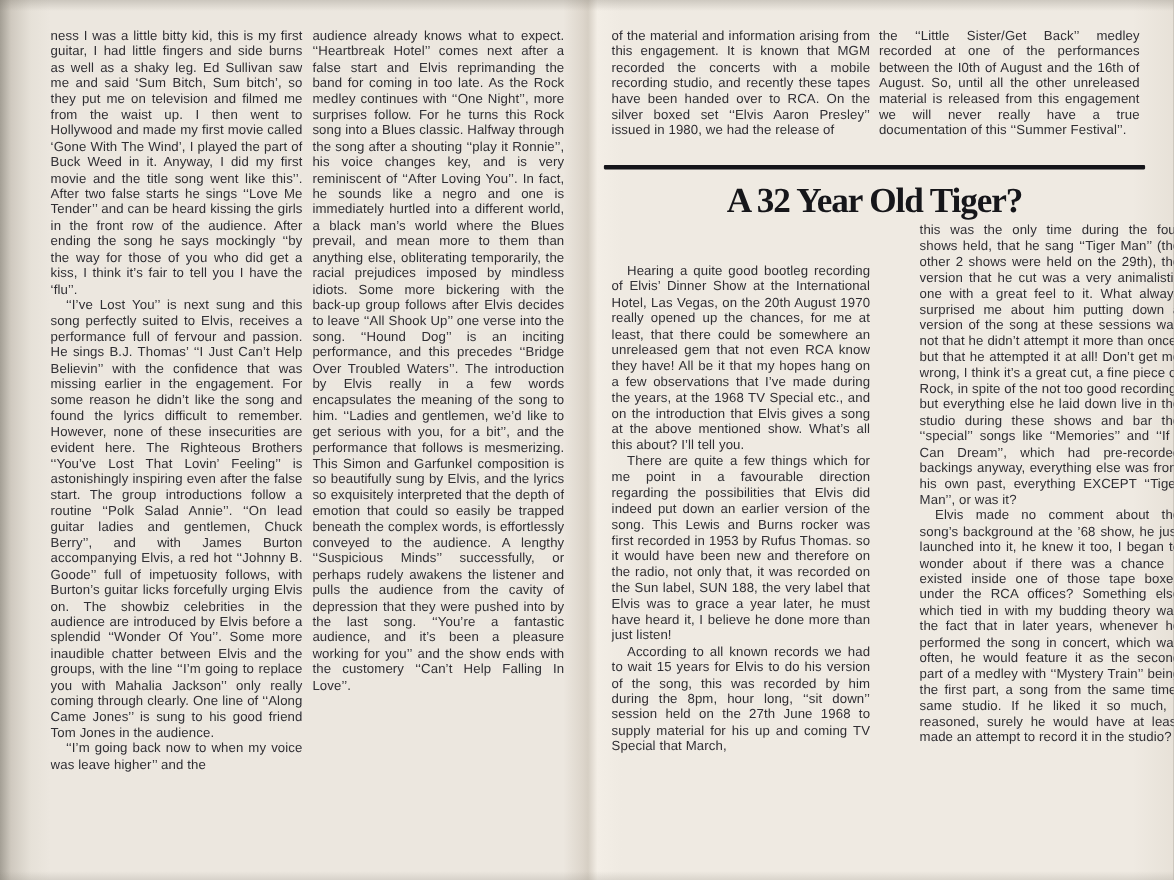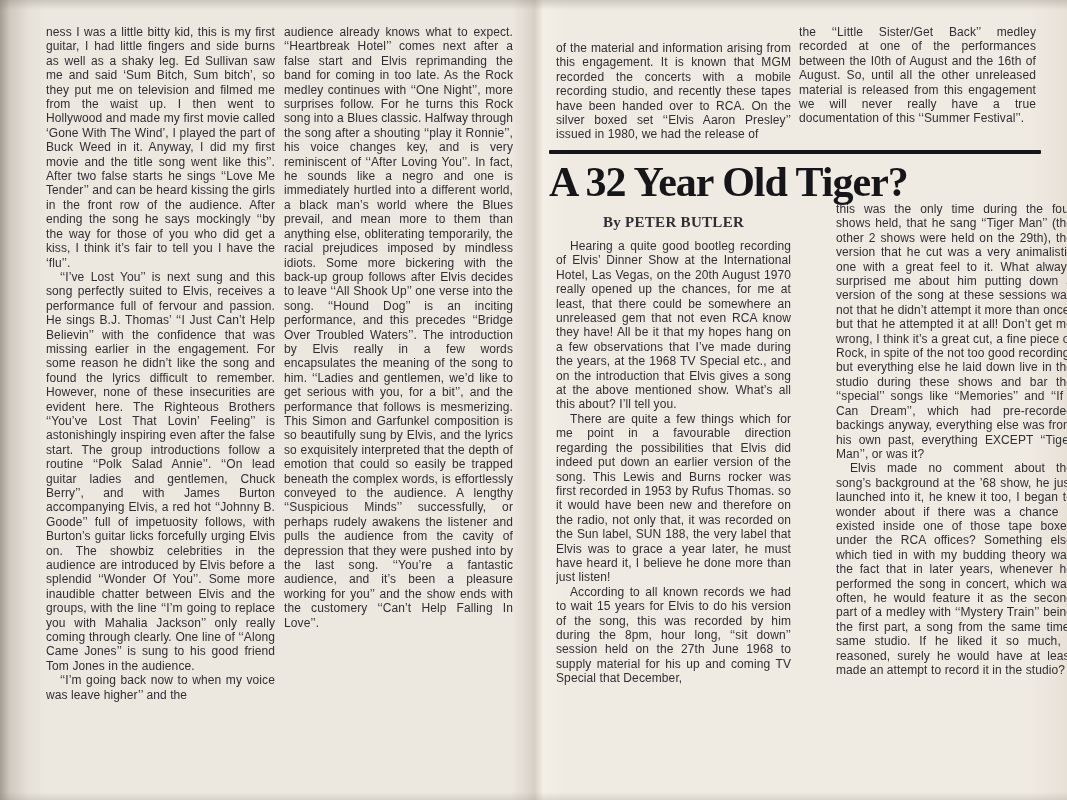--- a/index.html
+++ b/index.html
@@ -22,31 +22,31 @@
     position:absolute;overflow:hidden;
     color:var(--ink,#2f2e33);
     font-size:12px;line-height:14.4px;
     text-align:justify;
     letter-spacing:0.1px;
   }
   .para{margin:0;}
   .para.indent{text-indent:14px;}
   .c1{left:46px;top:25px;width:229px;height:768px;}
   .c2{left:284px;top:25px;width:229px;height:768px;}
-  .c3i{left:556px;top:41px;width:235px;height:120px;}
+  .c3i{left:556px;top:25px;width:235px;height:120px;}
   .c4i{left:799px;top:25px;width:237px;height:134px;}
   .rule{
     position:absolute;left:549px;top:150px;width:492px;height:4px;
     background:var(--rule,#15151a);border-radius:1px;
   }
   .headline{
     position:absolute;left:549px;top:155px;width:492px;height:56px;
     font-family:"Liberation Serif",serif;font-weight:700;
-    font-size:42px;line-height:54px;letter-spacing:-1px;
-    text-align:left;color:var(--headline_ink,#16161a);
+    font-size:32px;line-height:54px;letter-spacing:-1px;
+    text-align:center;color:var(--headline_ink,#16161a);
     white-space:nowrap;
   }
   .byline{
     position:absolute;left:556px;top:214px;width:235px;
     font-family:"Liberation Serif",serif;font-weight:700;
     font-size:15px;text-align:center;color:var(--ink,#2f2e33);
     letter-spacing:0.3px;
   }
   .c3a{left:556px;top:239px;width:235px;height:554px;}
   .c4a{left:836px;top:202px;width:237px;height:591px;}
@@ -71,26 +71,25 @@
     </div>
 
   <div class="col c4i">
       <p class="para">the ‘‘Little Sister/Get Back’’ medley recorded at one of the performances between the I0th of August and the 16th of August. So, until all the other unreleased material is released from this engagement we will never really have a true documentation of this ‘‘Summer Festival’’.</p>
     </div>
 
   <div class="rule"></div>
 
   <div class="headline">A 32 Year Old Tiger?</div>
 
-  <div class="byline">By PETER BUTLER</div>
 
   <div class="col c3a">
       <p class="para indent">Hearing a quite good bootleg recording of Elvis’ Dinner Show at the International Hotel, Las Vegas, on the 20th August 1970 really opened up the chances, for me at least, that there could be somewhere an unreleased gem that not even RCA know they have! All be it that my hopes hang on a few observations that I’ve made during the years, at the 1968 TV Special etc., and on the introduction that Elvis gives a song at the above mentioned show. What’s all this about? I’ll tell you.</p>
       <p class="para indent">There are quite a few things which for me point in a favourable direction regarding the possibilities that Elvis did indeed put down an earlier version of the song. This Lewis and Burns rocker was first recorded in 1953 by Rufus Thomas. so it would have been new and therefore on the radio, not only that, it was recorded on the Sun label, SUN 188, the very label that Elvis was to grace a year later, he must have heard it, I believe he done more than just listen!</p>
-      <p class="para indent">According to all known records we had to wait 15 years for Elvis to do his version of the song, this was recorded by him during the 8pm, hour long, ‘‘sit down’’ session held on the 27th June 1968 to supply material for his up and coming TV Special that December,</p>
+      <p class="para indent">According to all known records we had to wait 15 years for Elvis to do his version of the song, this was recorded by him during the 8pm, hour long, ‘‘sit down’’ session held on the 27th June 1968 to supply material for his up and coming TV Special that March,</p>
     </div>
 
   <div class="col c4a">
       <p class="para">this was the only time during the four shows held, that he sang ‘‘Tiger Man’’ (the other 2 shows were held on the 29th), the version that he cut was a very animalistic one with a great feel to it. What always surprised me about him putting down a version of the song at these sessions was not that he didn’t attempt it more than once, but that he attempted it at all! Don’t get me wrong, I think it’s a great cut, a fine piece of Rock, in spite of the not too good recording, but everything else he laid down live in the studio during these shows and bar the ‘‘special’’ songs like ‘‘Memories’’ and ‘‘If I Can Dream’’, which had pre-recorded backings anyway, everything else was from his own past, everything EXCEPT ‘‘Tiger Man’’, or was it?</p>
       <p class="para indent">Elvis made no comment about the song’s background at the ’68 show, he just launched into it, he knew it too, I began to wonder about if there was a chance it existed inside one of those tape boxes under the RCA offices? Something else which tied in with my budding theory was the fact that in later years, whenever he performed the song in concert, which was often, he would feature it as the second part of a medley with ‘‘Mystery Train’’ being the first part, a song from the same time, same studio. If he liked it so much, I reasoned, surely he would have at least made an attempt to record it in the studio?</p>
     </div>
 
 </div>
 
 </body></html>

